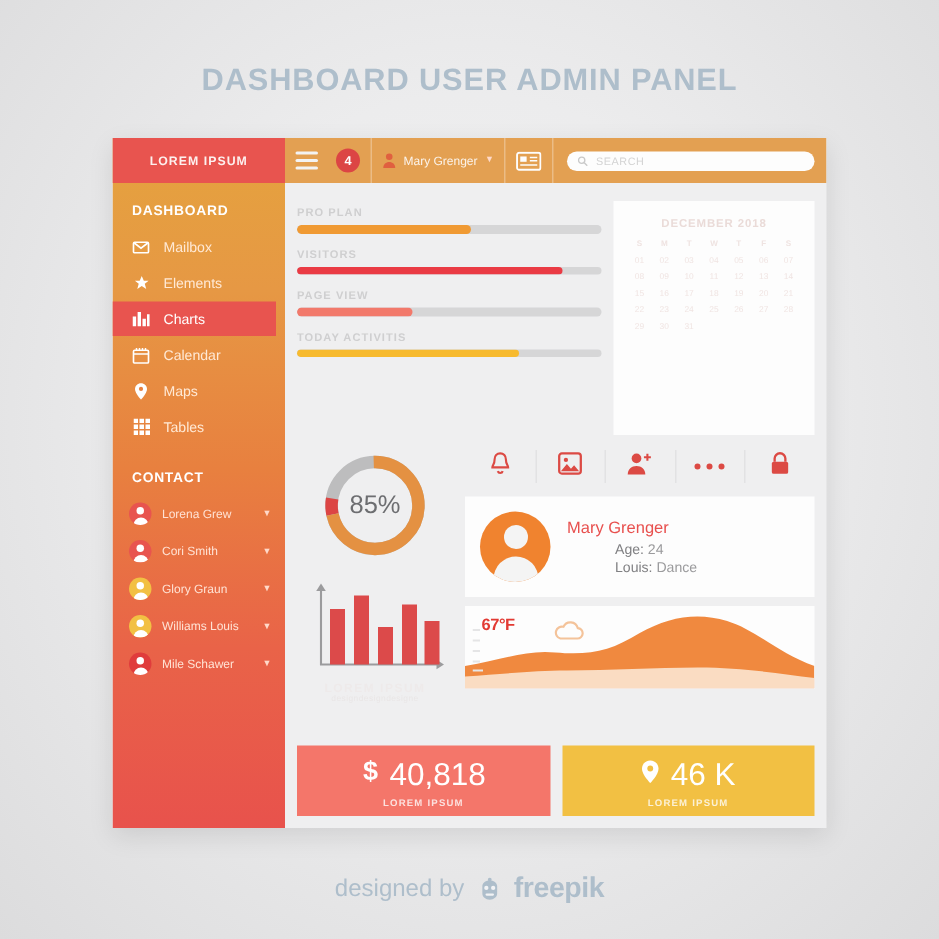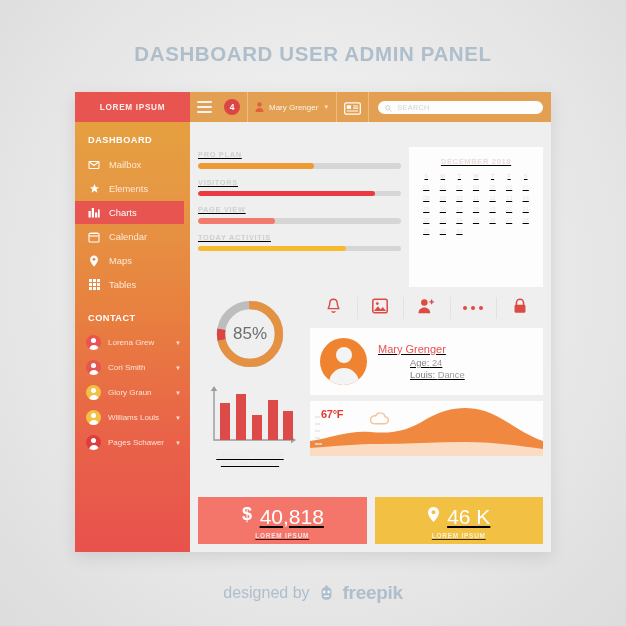--- a/index.html
+++ b/index.html
@@ -113,34 +113,34 @@
   .user-chip { display:flex; align-items:center; gap:5px; font-size:8px; color:#fbf3ea; }
   .user-chip .u-ico { width:9px; height:10px; }
   .card-ico { width: 17px; height: 13px; }
   .search {
     flex: 1 1 auto; height: 13px; background: #fdfdfd; border-radius: 7px;
     display:flex; align-items:center; gap:5px; padding: 0 7px;
     margin-left: 2px;
   }
   .search .txt { font-size: 7.2px; color: #d3d3d3; letter-spacing: 0.4px; }
 
-  .content { flex: 1 1 auto; padding: 25px 8px 8px 8px; display: flex; flex-direction: column; gap: 7px; min-height: 0; text-decoration: underline; }
+  .content { flex: 1 1 auto; padding: 12px 8px 8px 8px; display: flex; flex-direction: column; gap: 7px; min-height: 0; }
 
   .row { display: flex; gap: 8px; }
 
   
   .progress-panel { flex: 1 1 auto; padding-top: 3px; }
   .prog-block { margin-bottom: 9px; }
   .prog-label { font-size: 7.4px; color: #cfcfd0; letter-spacing: 0.7px; margin-bottom: 4px; font-weight: bold; }
   .prog-track { height: 5.5px; background: #d6d6d7; border-radius: 3px; overflow: hidden; }
   .prog-fill { height: 100%; border-radius: 3px; }
 
   
   .calendar {
-    width: 134px; flex: 0 0 134px; height: 140px;
+    width: 134px; flex: 0 0 134px; height: 156px;
     background: #fdfdfd; padding: 10px 9px;
   }
   .cal-title { text-align:center; font-size: 7.6px; color: #eadbd8; letter-spacing: 0.6px; margin-bottom: 7px; font-weight: bold; }
   .cal-grid { display: grid; grid-template-columns: repeat(7, 1fr); row-gap: 5px; }
   .cal-dow { font-size: 5.4px; color: #efe3e1; text-align:center; font-weight:bold; }
   .cal-day { font-size: 5.6px; color: #f0e4e2; text-align:center; }
 
   
   .mid-left { width: 104px; flex: 0 0 104px; display: flex; flex-direction: column; gap: 6px; }
   .mid-right { flex: 1 1 auto; display: flex; flex-direction: column; gap: 6px; min-width: 0; }
@@ -323,21 +323,21 @@
           <i class="body"></i>
         </span>
       <span class="contact-name">Williams Louis</span>
       <span class="caret">▼</span>
     </div>
     <div class="contact-item">
       <span class="avatar-sm" style="background:#e03c3c">
           <i class="head"></i>
           <i class="body"></i>
         </span>
-      <span class="contact-name">Pages Schawer</span>
+      <span class="contact-name">Mile Schawer</span>
       <span class="caret">▼</span>
     </div>
   </aside>
 
   <div class="main">
 
     <div class="topbar">
       <div class="hamburger">
           <span></span>
           <span></span>

